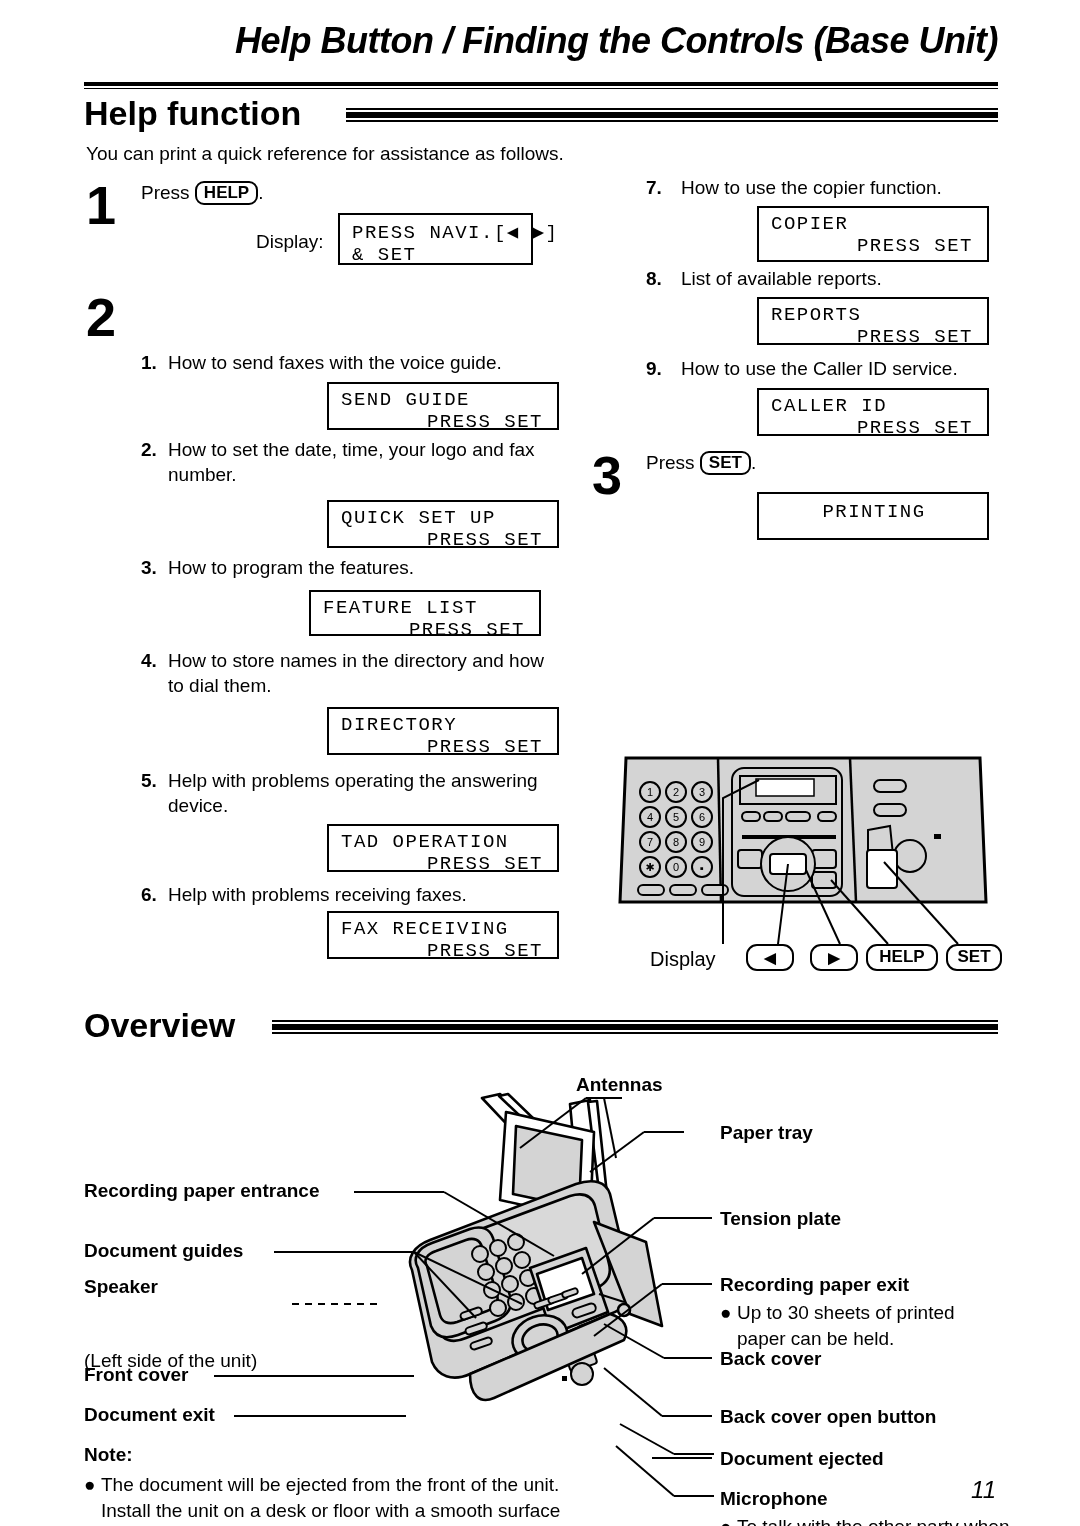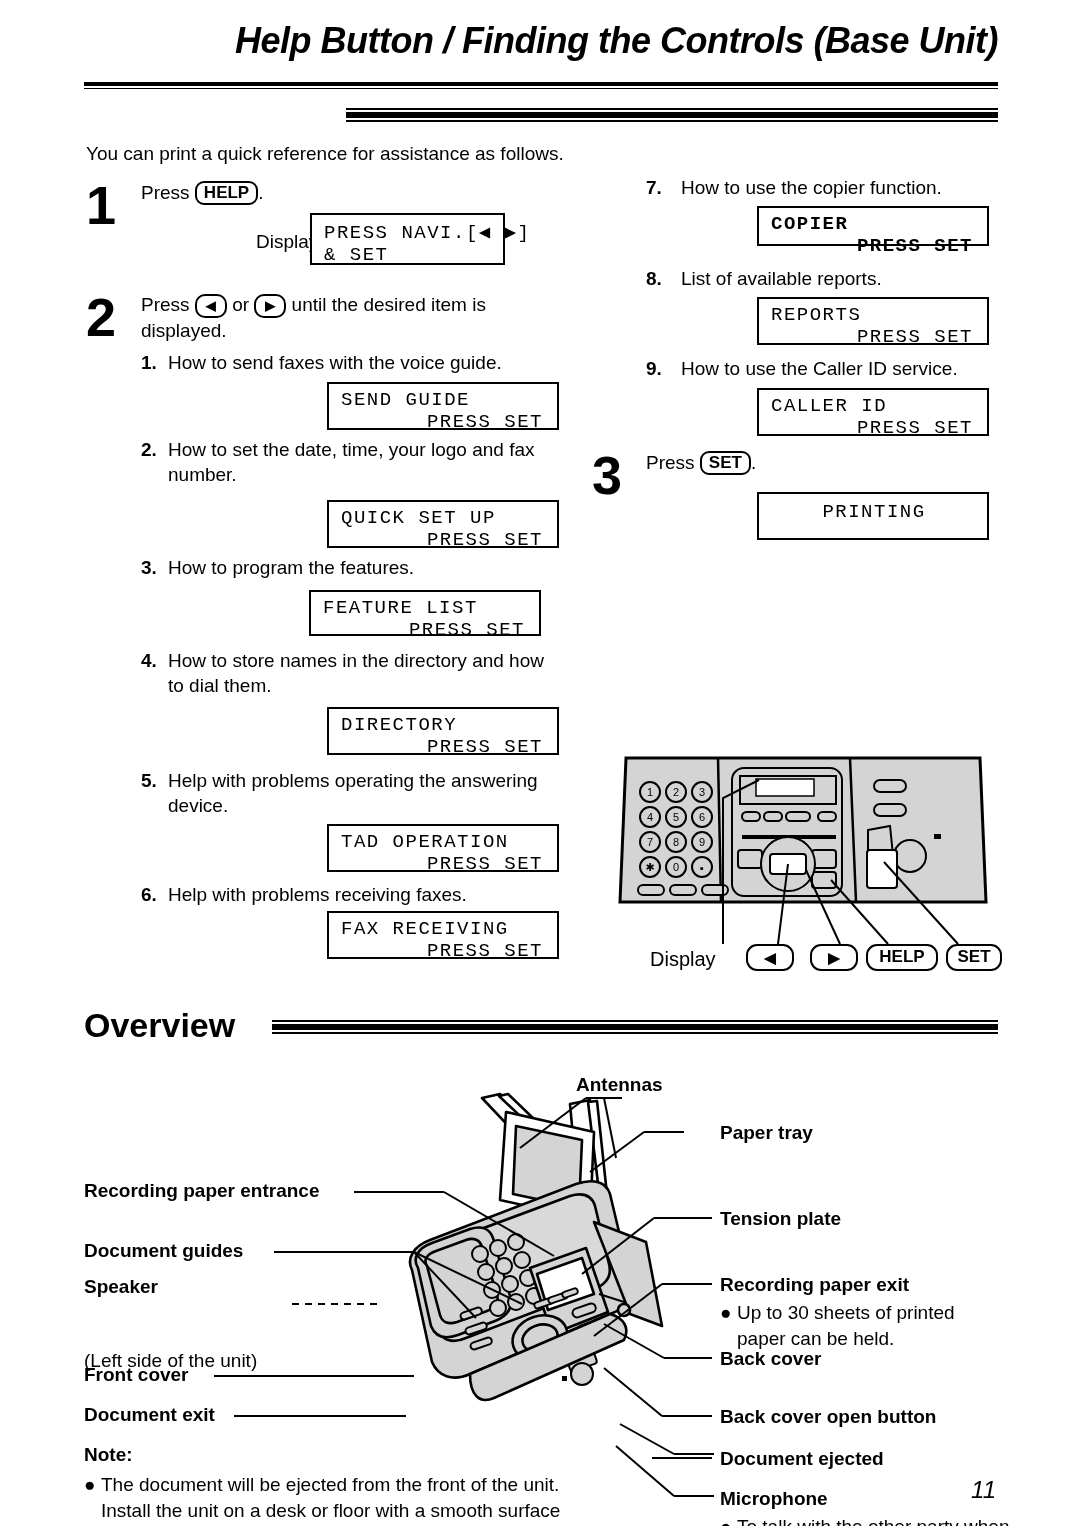--- a/index.html
+++ b/index.html
@@ -86,48 +86,42 @@
 
 <div class="page">
 
   <div class="runhead">
     <div class="txt">Help Button / Finding the Controls (Base Unit)</div>
     <div class="rule"></div>
     <div class="rule2"></div>
   </div>
 
   <div class="sec" style="left:84px;top:94px;width:914px;height:46px;">
+    <div class="label">Help function</div>
     <div class="deco" style="left:262px;">
       <i class="t"></i>
         <i class="k"></i>
         <i class="b"></i>
     </div>
   </div>
 
   <div class="intro" style="left:86px;top:143px;">You can print a quick reference for assistance as follows.</div>
 
   <div class="stepnum" style="left:86px;top:178px;">1</div>
   <div class="txt" style="left:141px;top:180px;">
     <span>Press</span>
     <span class="key">HELP</span><span>.</span>
   </div>
   <div class="txt" style="left:234px;top:229px;margin-left:22px;">Display:</div>
-  <div class="lcd" style="left:310px;top:213px;width:195px;height:52px;">
+  <div class="lcd" style="left:338px;top:213px;width:195px;height:52px;">
     <span class="l1">PRESS NAVI.[◀ ▶]</span>
     <span class="l1">&amp; SET</span>
   </div>
 
   <div class="stepnum" style="left:86px;top:290px;">2</div>
-  <div class="txt" style="left:141px;top:292px;width:430px;">
-    <span>Press</span>
-    <span class="key arrow">◀</span>
-    <span>or</span>
-    <span class="key arrow">▶</span>
-    <span>until the desired item is displayed.</span>
-  </div>
 
   <div class="sub" style="left:141px;top:350px;width:420px;">
     <span class="n">1.</span>
     <span class="t">How to send faxes with the voice guide.</span>
   </div>
   <div class="lcd" style="left:327px;top:382px;width:232px;height:48px;">
     <span class="l1">SEND GUIDE</span>
     <span class="l2">PRESS SET</span>
   </div>
 
@@ -173,21 +167,21 @@
   </div>
   <div class="lcd" style="left:327px;top:911px;width:232px;height:48px;">
     <span class="l1">FAX RECEIVING</span>
     <span class="l2">PRESS SET</span>
   </div>
 
   <div class="sub" style="left:646px;top:175px;width:370px;">
     <span class="n">7.</span>
     <span class="t" style="margin-left:35px;">How to use the copier function.</span>
   </div>
-  <div class="lcd" style="left:757px;top:206px;width:232px;height:40px;font-weight:bold;">
+  <div class="lcd" style="left:757px;top:206px;width:232px;height:56px;">
     <span class="l1">COPIER</span>
     <span class="l2">PRESS SET</span>
   </div>
 
   <div class="sub" style="left:646px;top:266px;width:370px;">
     <span class="n">8.</span>
     <span class="t" style="margin-left:35px;">List of available reports.</span>
   </div>
   <div class="lcd" style="left:757px;top:297px;width:232px;height:48px;">
     <span class="l1">REPORTS</span>

